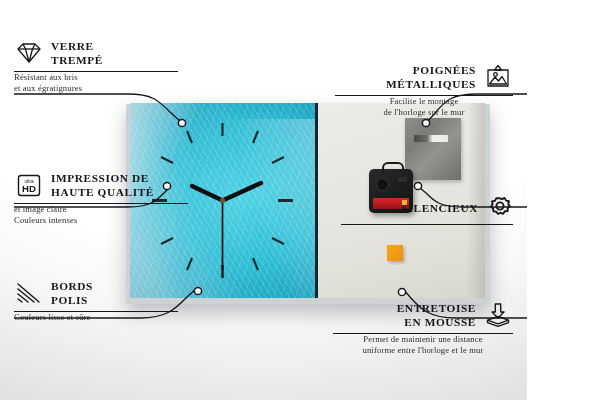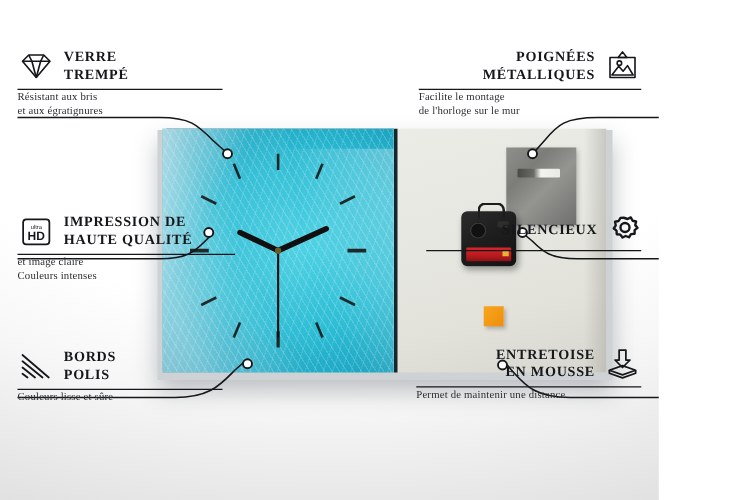--- a/index.html
+++ b/index.html
@@ -9,36 +9,36 @@
     background:#ffffff;
   }
   #stage{
     position:relative;width:527px;height:400px;overflow:hidden;
     background:
       radial-gradient(120% 95% at 50% 18%, #ffffff 0%, #ffffff 48%, #f7f7f7 66%, #ebebeb 82%, #dedede 100%);
   }
   
   .feat{position:absolute;}
   .feat .head{display:flex;align-items:center;gap:7px;}
-  .feat.right .head{flex-direction:row;justify-content:flex-end;}
+  .feat.right .head{flex-direction:row;justify-content:flex-end;margin-top:24px;}
   .feat .titles{
     font-family:"Liberation Serif", serif;
     font-weight:bold;letter-spacing:.6px;color:#15171a;
     font-size:11.3px;line-height:14.4px;text-transform:uppercase;
   }
   .feat.right .titles{text-align:right;}
   .feat .rule{
     height:1.3px;background:#15171a;margin-top:3px;width:100%;
   }
   .feat .sub{
     font-family:"Liberation Serif", serif;
     font-size:8.6px;line-height:11.2px;color:#2a2d30;margin-top:0;
     letter-spacing:.15px;
   }
-  .feat.right .sub{text-align:left;}
+  .feat.right .sub{text-align:center;}
   .icon{flex:0 0 auto;display:block;}
 
   
   #f-verre     {left:14px;  top:39px;  width:164px;}
   #f-impression{left:14px;  top:171px; width:174px;}
   #f-bords     {left:14px;  top:279px; width:164px;}
   #f-poignees  {right:14px; top:39px;  width:178px;}
   #f-mecanisme {right:14px; top:171px; width:172px;}
   #f-entretoise{right:14px; top:277px; width:180px;}
 
@@ -307,16 +307,17 @@
         <g fill="none" stroke="#15171a" stroke-width="1.4" stroke-linejoin="round">
           <path d="M12.3,2 L17.7,2 L17.7,10 L21,10 L15,16 L9,10 L12.3,10 Z"></path>
           <path d="M15,14.5 L25.5,18.2 L15,21.9 L4.5,18.2 Z"></path>
           <path d="M4.5,18.2 L4.5,20.6 L15,24.3 L25.5,20.6 L25.5,18.2"></path>
         </g>
       </svg>
     </div>
     <div class="rule"></div>
     <div class="sub">
       <div>Permet de maintenir une distance</div>
+      <div>uniforme entre l'horloge et le mur</div>
     </div>
   </div>
 
 </div>
 
 </body></html>

